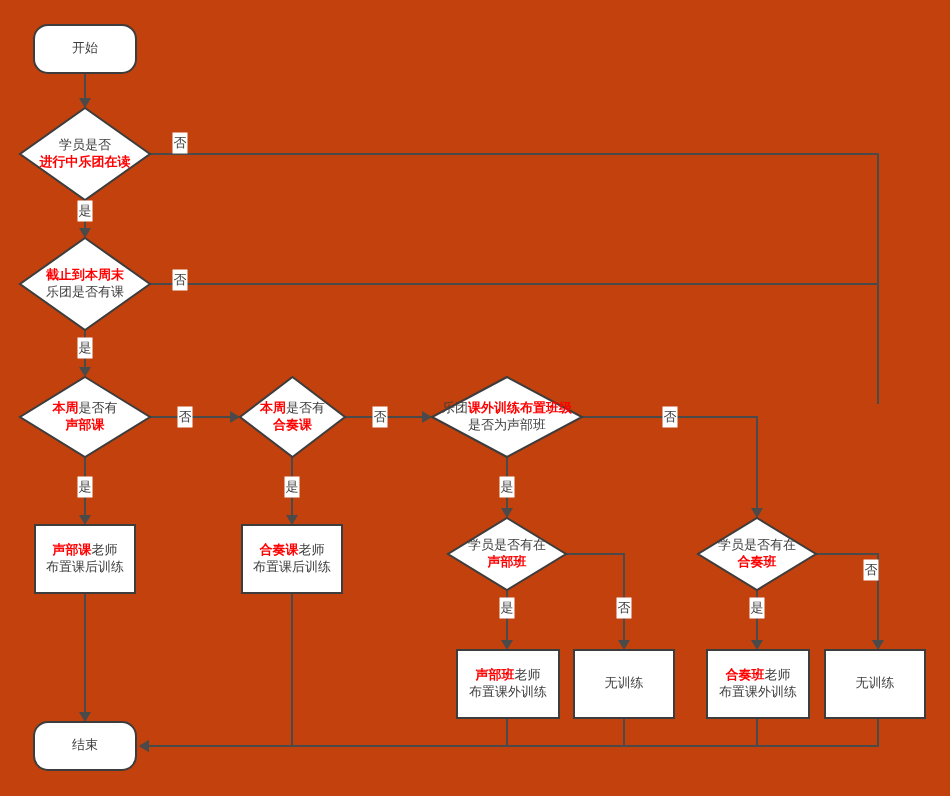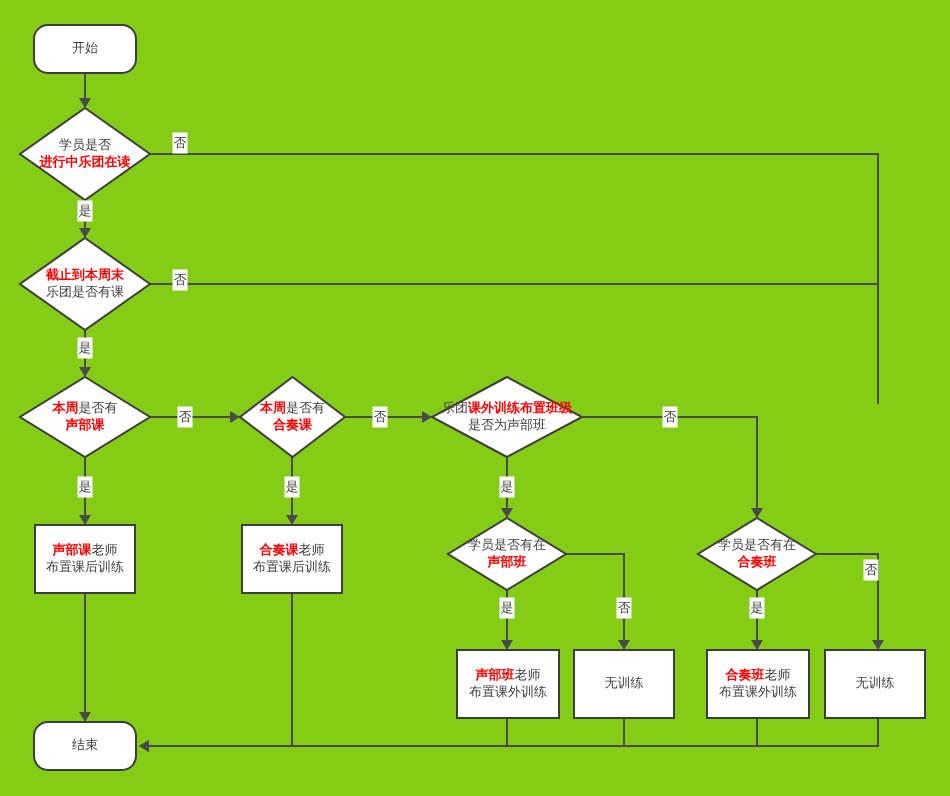--- a/index.html
+++ b/index.html
@@ -4,21 +4,21 @@
 <style>
   html, body {
     margin: 0;
     padding: 0;
     background: #000000;
   }
   #canvas-root {
     position: relative;
     width: 950px;
     height: 796px;
-    background: #84cc16;
+    background: #c2410c;
     overflow: hidden;
     font-family: "Liberation Sans", "DejaVu Sans", sans-serif;
   }
   svg#flow {
     position: absolute;
     left: 0;
     top: 0;
     width: 950px;
     height: 796px;
     display: block;

